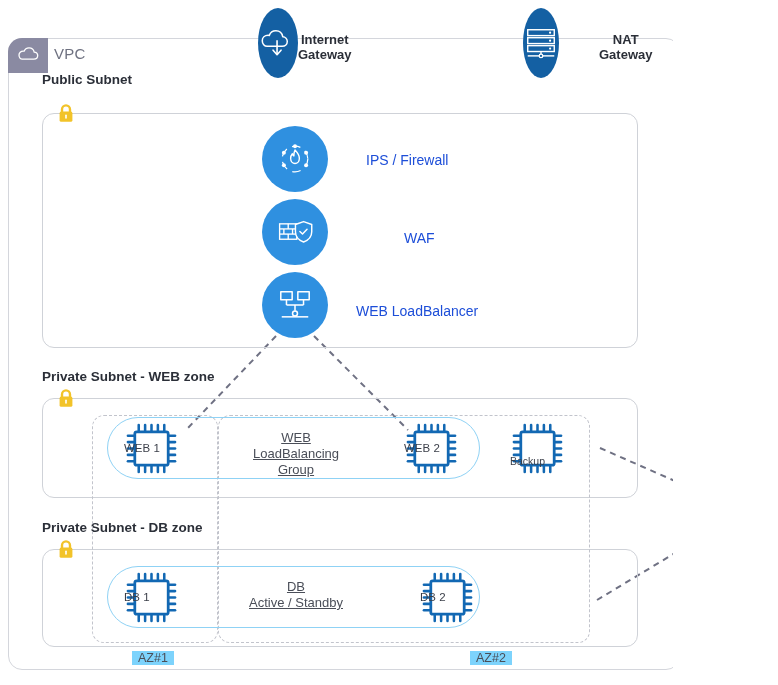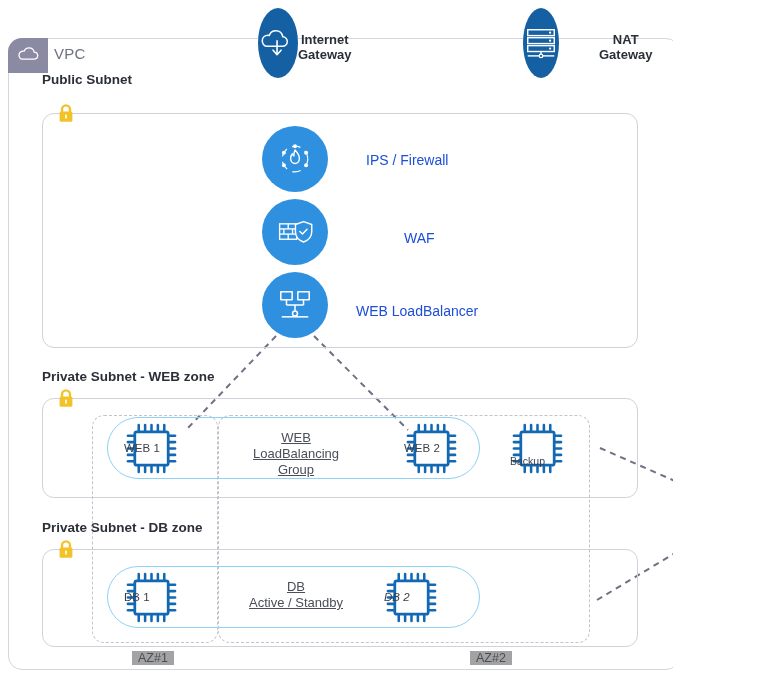--- a/index.html
+++ b/index.html
@@ -78,21 +78,21 @@
   .az-col {
     position: absolute;
     border: 1px dashed #c2c4cc;
     border-radius: 12px;
     box-sizing: border-box;
   }
   .az-label {
     position: absolute;
     font-size: 12.5px;
     color: #4a4e58;
-    background: #a3a3a3;
+    background: #7dd3fc;
     padding: 0 6px;
     white-space: nowrap;
   }
 
   
   .group-capsule {
     position: absolute;
     border: 1.4px solid #8fd2f5;
     border-radius: 48px;
     box-sizing: border-box;
@@ -448,21 +448,21 @@
           <line x1="45" y1="21.5" x2="52" y2="21.5"></line>
         <line x1="45" y1="28" x2="52" y2="28"></line>
           <line x1="45" y1="34.5" x2="52" y2="34.5"></line>
         <line x1="45" y1="41" x2="52" y2="41"></line>
       </g>
       <rect x="11" y="11" width="34" height="34" rx="2" fill="#ffffff" stroke="#1268b3" stroke-width="2.8"></rect>
     </svg>
     <div class="chip-text" style="top:21px;">DB 1</div>
   </div>
 
-  <div class="chip" style="left:384px; top:570px;font-style:italic;">
+  <div class="chip" style="left:420px; top:570px;">
     <svg width="55" height="55" viewBox="0 0 56 56">
       <g stroke="#1268b3" stroke-width="2.6" stroke-linecap="round">
         <line x1="15" y1="4" x2="15" y2="11"></line>
           <line x1="21.5" y1="4" x2="21.5" y2="11"></line>
         <line x1="28" y1="4" x2="28" y2="11"></line>
           <line x1="34.5" y1="4" x2="34.5" y2="11"></line>
         <line x1="41" y1="4" x2="41" y2="11"></line>
         <line x1="15" y1="45" x2="15" y2="52"></line>
           <line x1="21.5" y1="45" x2="21.5" y2="52"></line>
         <line x1="28" y1="45" x2="28" y2="52"></line>

